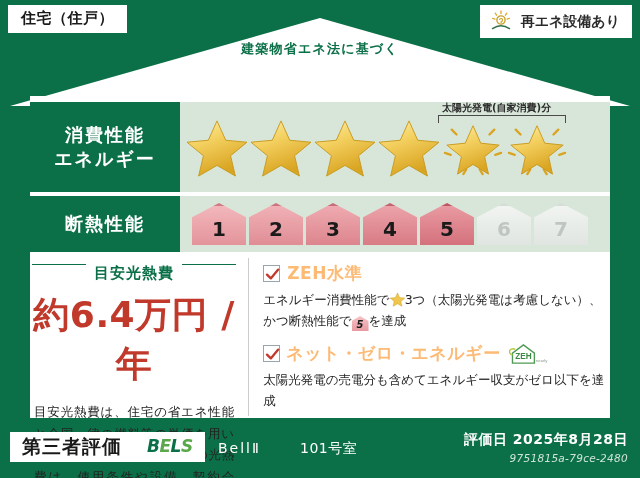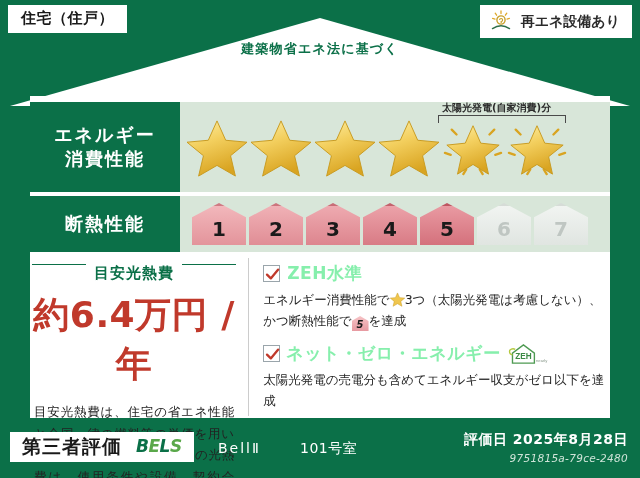--- a/index.html
+++ b/index.html
@@ -179,21 +179,21 @@
   
   .zeh-head{
     display:flex; align-items:center; gap:7px;
   }
   .chk{
     width:17px; height:17px; flex:0 0 auto;
     border:1.5px solid #9aa5ab; background:#ffffff;
     display:block;
   }
   .zeh-title{
-    font-size:17px; font-weight:700; color:#86efac; letter-spacing:0.6px;
+    font-size:17px; font-weight:700; color:#fdba74; letter-spacing:0.6px;
   }
   .zeh-body{
     margin-top:4px; font-size:12.5px; color:#1f1f1f; line-height:1.68;
   }
   .zeh-block2{ margin-top:11px; }
   .zeh-title-row2{ display:flex; align-items:center; gap:6px; }
 
   .inline-star{ width:15px; height:15px; vertical-align:-3px; display:inline-block; }
   .inline-badge{
     display:inline-block; position:relative;
@@ -211,21 +211,21 @@
   .zeh-logo{ width:42px; height:22px; display:inline-block; vertical-align:-5px; }
 
   
   .footer{
     position:absolute; left:0; bottom:0; width:640px; height:56px;
     z-index:7;
   }
   .bels-box{
     position:absolute; left:10px; top:10px;
     background:#ffffff; padding:5px 12px 6px 12px;
-    display:flex; align-items:center; gap:14px;
+    display:flex; align-items:center; gap:25px;
     line-height:1;
   }
   .bels-jp{ font-size:19px; font-weight:700; color:#1a1a1a; letter-spacing:1px; }
   .bels-en{
     font-size:17px; font-weight:700; letter-spacing:-0.5px;font-style:italic;
   }
   .bels-en .b1{ color:#0b7048; }
   .bels-en .b2{ color:#5aa84a; }
   .bels-en .b3{ color:#0b7048; }
   .bels-en .b4{ color:#5aa84a; }
@@ -274,22 +274,22 @@
     </svg>
     <span>再エネ設備あり</span>
   </div>
 
   <div class="title-sub">建築物省エネ法に基づく</div>
 
   <div class="panel">
 
     <div class="row-energy">
       <div class="rowlabel energy">
+        <span>消費性能</span>
         <span>エネルギー</span>
-        <span>消費性能</span>
       </div>
       <div class="stars-area">
 
         <div class="solar-caption">太陽光発電(自家消費)分</div>
         <div class="solar-bracket"></div>
 
         <div class="stars-row">
           <svg class="star" viewBox="0 0 64 62">
             <defs>
                 <linearGradient id="g1" x1="0" y1="0" x2="0.4" y2="1">

